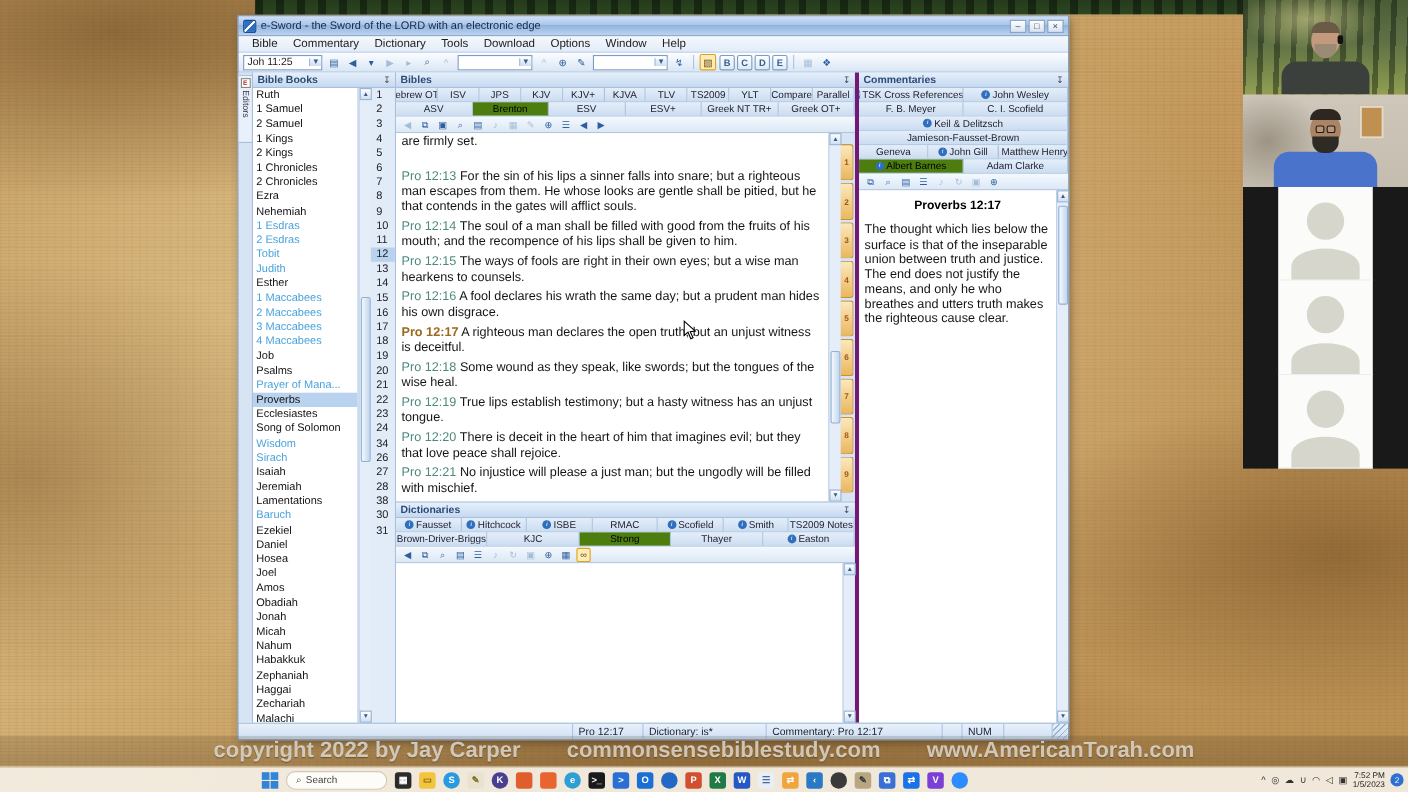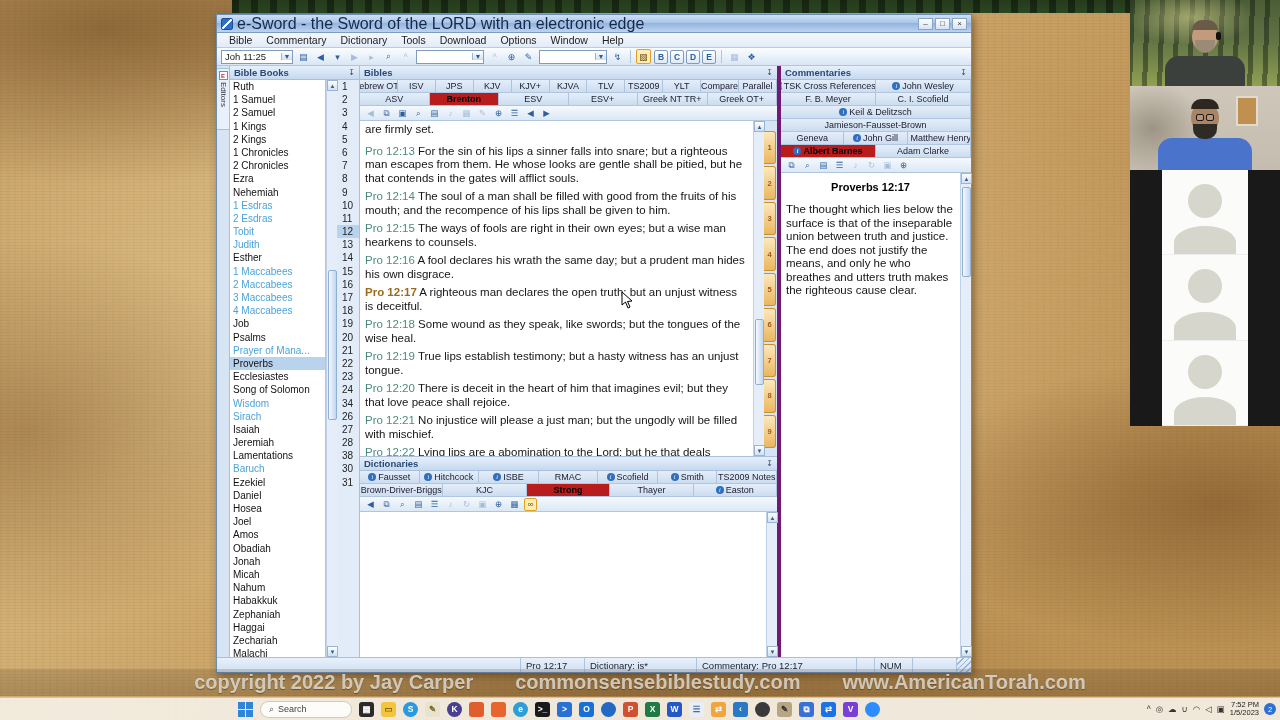--- a/index.html
+++ b/index.html
@@ -25,21 +25,21 @@
 
   
   .win { position:absolute; left:216px; top:14px; width:756px; height:659px;
     background:#dfe9f6; border:1px solid #6d8cb4; box-shadow:2px 3px 8px rgba(40,25,5,.45);
     display:flex; flex-direction:column; font-size:10.5px; color:#1a1a1a; }
 
   .titlebar { height:18px; flex:0 0 18px; display:flex; align-items:center; gap:4px; padding:0 4px;
     background:linear-gradient(180deg,#cfe0f5 0%,#a9c6e9 45%,#8fb3de 46%,#bcd4ee 100%);
     border-bottom:1px solid #7d9cc4; }
   .app-ico { width:12px; height:12px; border-radius:2px; background:linear-gradient(135deg,#2e6fc4 0%,#2e6fc4 42%,#fff 45%,#fff 55%,#2e6fc4 58%); border:1px solid #1d4e92; }
-  .title-text { font-size:16px; color:#17294a; white-space:nowrap; overflow:hidden; flex:1; }
+  .title-text { font-size:10px; color:#17294a; white-space:nowrap; overflow:hidden; flex:1; }
   .winbtns { display:flex; gap:2px; }
   .winbtn { width:15px; height:12px; font-size:8px; line-height:10px; text-align:center;
     background:linear-gradient(180deg,#fdfefe,#d7e3f2); border:1px solid #8aa4c6; color:#334; }
 
   .menubar { height:15px; flex:0 0 15px; display:flex; align-items:center; gap:2px; padding:0 6px;
     background:linear-gradient(180deg,#f4f8fd,#e2ecf8); border-bottom:1px solid #b8cce4; }
   .menu-item { padding:0 6px; color:#222; cursor:default; }
 
   .maintoolbar { height:18px; flex:0 0 18px; display:flex; align-items:center; gap:3px; padding:0 4px;
     background:linear-gradient(180deg,#fbfdff,#d9e6f5); border-bottom:1px solid #b0c6e0; }
@@ -68,21 +68,21 @@
   .panel-header { height:14px; flex:0 0 14px; display:flex; align-items:center; padding:0 4px;
     background:linear-gradient(180deg,#e6f0fb,#c6d9f0); border-bottom:1px solid #a8c0dc;
     font-size:9.5px; font-weight:bold; color:#2a4a74; }
   .panel-header .ph-label { flex:1; }
   .pin { font-size:8px; color:#445; font-weight:normal; }
 
   .tabs-row { display:flex; height:13px; flex:0 0 13px; background:#ccdcf0; border-bottom:1px solid #b0c6e0; }
   .tab { flex:1; display:flex; align-items:center; justify-content:center; gap:2px; font-size:9px; color:#223;
     border-right:1px solid #aec4de; background:linear-gradient(180deg,#e4eefa,#cuddf0); background:linear-gradient(180deg,#e4eefa,#ccddf0);
     white-space:nowrap; overflow:hidden; padding:0 2px; }
-  .tab.active { background:#b91c1c; font-weight:bold; color:#000; }
+  .tab.active { background:#4d7c0f; font-weight:normal; color:#000; }
   .tab .info-dot { display:none; width:8px; height:8px; border-radius:50%; background:#2f6fbe; color:#fff;
     font-size:6px; line-height:8px; text-align:center; font-style:italic; font-family:"Liberation Serif",serif; }
   .tab.info .info-dot { display:inline-block; }
 
   .mini-toolbar { height:15px; flex:0 0 15px; display:flex; align-items:center; gap:3px; padding:0 4px;
     background:linear-gradient(180deg,#f4f9fe,#dce8f5); border-bottom:1px solid #b0c6e0; }
   .mini-toolbar .tbico { width:13px; height:13px; font-size:8.5px; }
 
   
   .books-panel { flex:0 0 130px; display:flex; flex-direction:column; border-right:1px solid #a8c0dc; background:#d7e4f4; }
@@ -103,21 +103,21 @@
   .sthumb { position:absolute; left:1px; width:9px; background:linear-gradient(90deg,#f4f9fe,#c2d6ee); border:1px solid #8fb0d4; border-radius:2px; }
 
   
   .center-col { flex:1; display:flex; flex-direction:column; min-width:0; border-right:4px solid #701a75; }
   .bibles-panel { flex:0 0 390px; display:flex; flex-direction:column; background:#d7e4f4; min-height:0; }
   .bible-textwrap { flex:1; display:flex; min-height:0; }
   .verses { flex:1; background:#fff; padding:2px 5px; overflow:hidden; font-size:11.5px; line-height:13.5px; color:#151515; }
   .verse { margin:3px 0 5px; }
   .vref { color:#4d8a7e;text-align:right; }
   .verse.highlight .vref { color:#9a6a1f; font-weight:bold; }
-  .partial-line { margin-bottom:8px; }
+  .partial-line { margin-bottom:18px; }
   .chtabs { flex:0 0 13px; display:flex; flex-direction:column; background:#d7e4f4; padding:10px 0 8px; gap:2px; }
   .chtab { flex:1; width:12px; display:flex; align-items:center; justify-content:center;
     background:linear-gradient(180deg,#fce8bc,#eab75e); border:1px solid #c89030; border-left:none;
     border-radius:0 3px 3px 0; font-size:7.5px; font-weight:bold; color:#a05a14; }
 
   
   .dict-panel { flex:1; display:flex; flex-direction:column; background:#d7e4f4; min-height:0; border-top:1px solid #a8c0dc; }
   .dict-content { flex:1; display:flex; min-height:0; }
   .dict-white { flex:1; background:#fff; }
 

